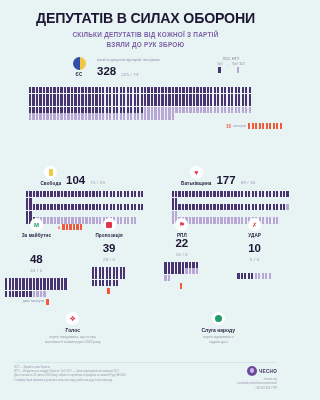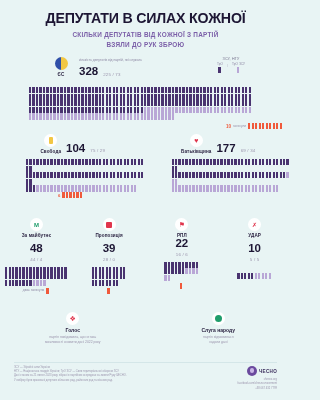--- a/index.html
+++ b/index.html
@@ -52,29 +52,29 @@
     font-size:7px;line-height:1;
   }
   .pname{font-size:4.6px;font-weight:bold;color:#2b2342;margin-top:2px;letter-spacing:.1px;}
   .pnum{font-size:11.5px;font-weight:bold;color:#1d1634;line-height:1;}
   .psplit{font-size:4.4px;color:#9b95ad;letter-spacing:.2px;}
 
   .grid{line-height:6.6px;font-size:0;}
 
   
   .row1{position:absolute;left:0;top:57px;width:291px;}
-  .row1 .head{display:flex;align-items:flex-end;gap:7px;padding-left:50px;}
+  .row1 .head{display:flex;align-items:flex-end;gap:7px;padding-left:68px;}
   .row1 .hcap{font-size:3.3px;color:#8d87a3;text-align:center;line-height:1.3;}
   .r1grid{position:absolute;left:29px;top:30px;width:232px;}
   .died{position:absolute;right:8px;top:66px;display:flex;align-items:center;gap:2px;}
   .died-num{font-size:4.6px;font-weight:bold;color:#f05a3c;}
   .died-lab{font-size:3.2px;color:#9b95ad;}
 
   
-  .row2{position:absolute;left:0;top:134px;width:291px;display:flex;}
+  .row2{position:absolute;left:0;top:166px;width:291px;display:flex;}
   .half{width:145.5px;position:relative;}
   .half .hd{display:flex;align-items:flex-end;justify-content:center;gap:5px;}
   .half .nm{text-align:center;}
   .h2grid{margin-top:5px;padding-left:26px;}
   .note6{display:flex;align-items:center;gap:2px;margin-top:0px;padding-left:58px;}
   .note6 .n{font-size:4.2px;font-weight:bold;color:#f05a3c;}
 
   
   .row3{position:absolute;left:0;top:218px;width:291px;display:flex;}
   .quarter{width:72.75px;text-align:center;position:relative;}
@@ -98,21 +98,21 @@
   .logo-text{font-size:4.6px;font-weight:bold;color:#3b2d5c;letter-spacing:.3px;}
   .fcontact{font-size:2.7px;color:#9b95ad;line-height:1.6;margin-top:2px;}
   .sep-line{position:absolute;left:14px;top:362px;width:263px;height:1px;background:#d4e6e8;}
 </style>
 </head>
 <body>
 
 <div class="page">
 
   <div class="header">
-    <div class="title">ДЕПУТАТИ В СИЛАХ КОЖНОЇ</div>
+    <div class="title">ДЕПУТАТІВ В СИЛАХ ОБОРОНИ</div>
     <div class="subtitle">
       <div>СКІЛЬКИ ДЕПУТАТІВ ВІД КОЖНОЇ З ПАРТІЙ</div>
       <div>ВЗЯЛИ ДО РУК ЗБРОЮ</div>
     </div>
   </div>
 
   <div class="toplegend">
     <div class="lg-title">ЗСУ, НГУ</div>
     <div class="lg-row">
       <div class="lg-col">
@@ -185,21 +185,21 @@
 
   </div>
 
   <div class="row3">
 
     <div class="quarter">
       <div class="badge">
         <span style="color:#1f9d6b;font-size:6px;font-weight:bold;line-height:1;">М</span>
       </div>
       <div class="pname">За майбутнє</div>
-      <div class="pnum" style="margin-top:5px;">48</div>
+      <div class="pnum" style="margin-top:16px;">48</div>
       <div class="psplit" style="margin-top:2px;">44 / 4</div>
       <div class="grid q3grid"><span class="p dark"></span><span class="p dark"></span><span class="p dark"></span><span class="p dark"></span><span class="p dark"></span><span class="p dark"></span><span class="p dark"></span><span class="p dark"></span><span class="p dark"></span><span class="p dark"></span><span class="p dark"></span><span class="p dark"></span><span class="p dark"></span><span class="p dark"></span><span class="p dark"></span><span class="p dark"></span><span class="p dark"></span><span class="p dark"></span><br><span class="p dark"></span><span class="p dark"></span><span class="p dark"></span><span class="p dark"></span><span class="p dark"></span><span class="p dark"></span><span class="p dark"></span><span class="p dark"></span><span class="p dark"></span><span class="p dark"></span><span class="p dark"></span><span class="p dark"></span><span class="p dark"></span><span class="p dark"></span><span class="p dark"></span><span class="p dark"></span><span class="p dark"></span><span class="p dark"></span><br><span class="p dark"></span><span class="p dark"></span><span class="p dark"></span><span class="p dark"></span><span class="p dark"></span><span class="p dark"></span><span class="p dark"></span><span class="p dark"></span><span class="p light"></span><span class="p light"></span><span class="p light"></span><span class="p light"></span></div>
       <div class="qdied" style="display:flex;align-items:center;justify-content:center;gap:2px;">
         <span class="cap">двоє загинули</span>
         <span class="grid"><span class="p red"></span></span>
       </div>
     </div>
 
     <div class="quarter">
       <div class="badge">

